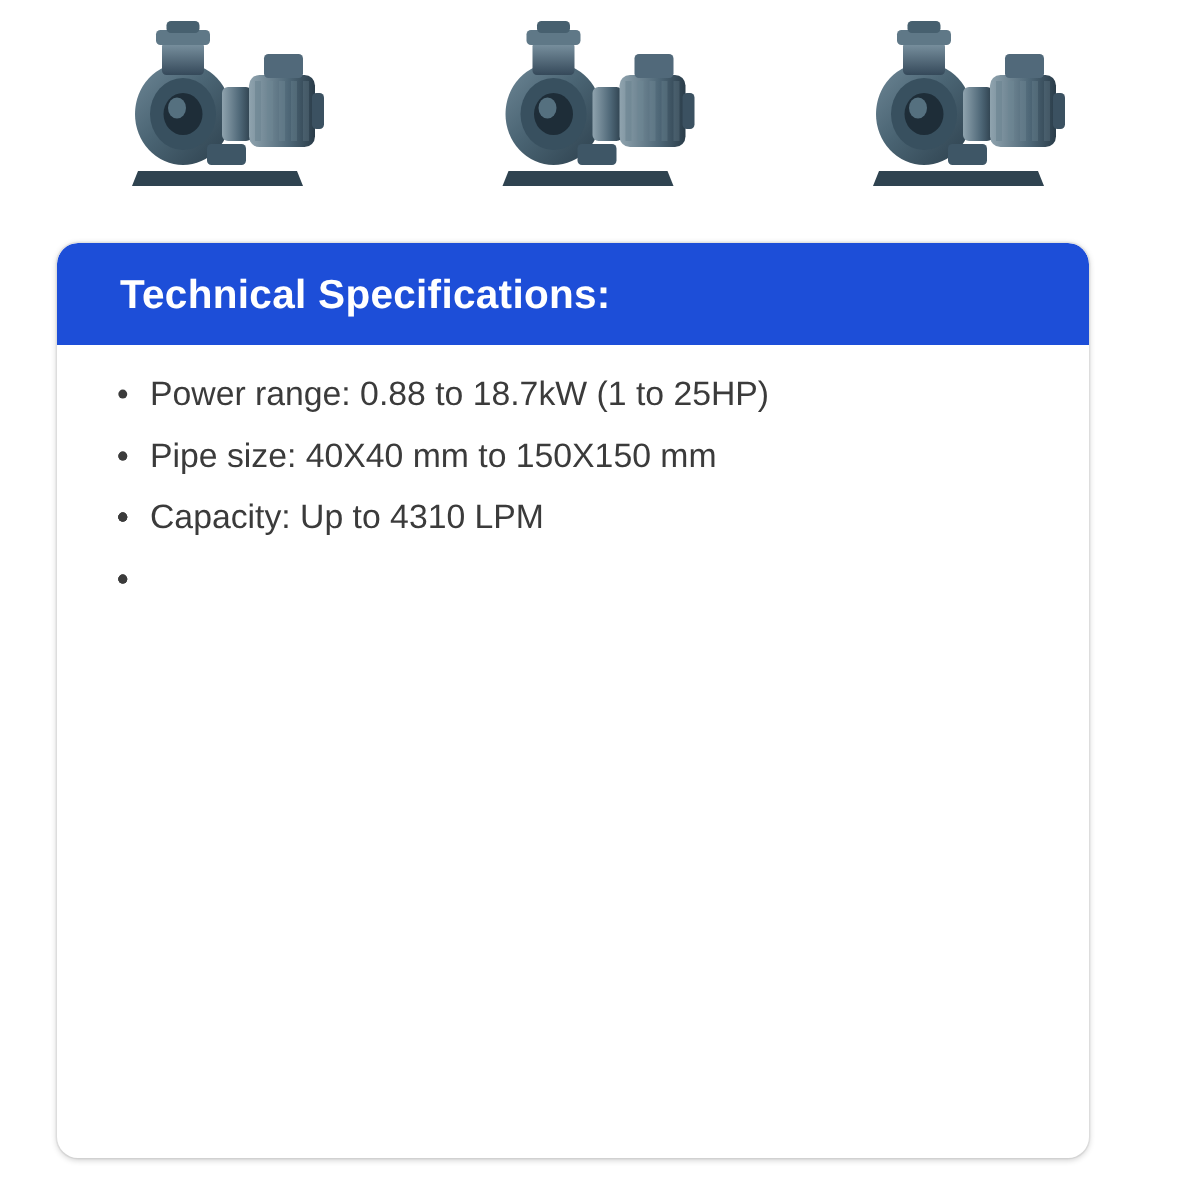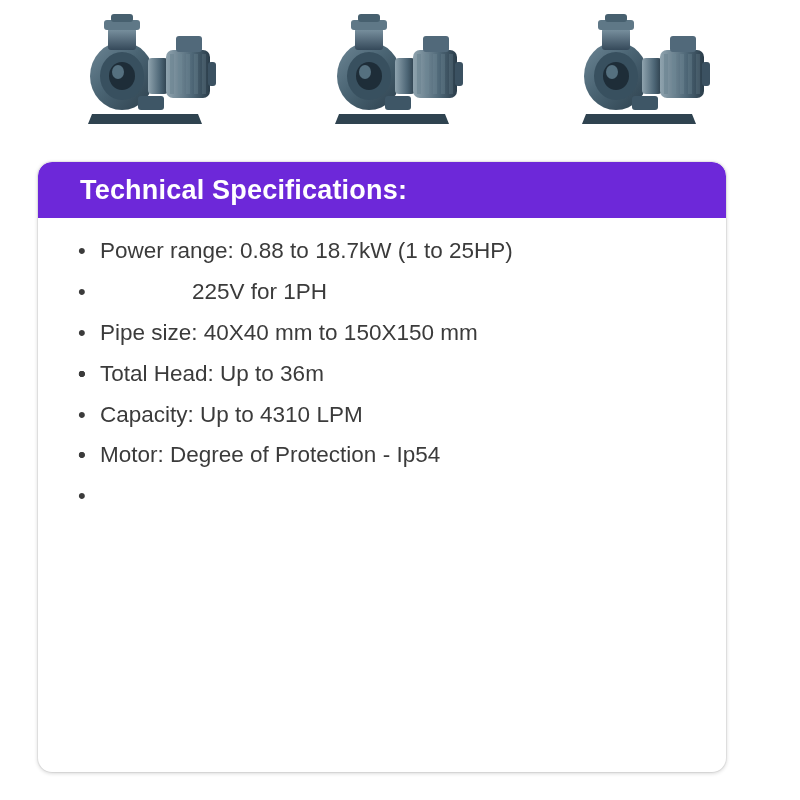--- a/index.html
+++ b/index.html
@@ -46,22 +46,22 @@
     top: 162px;
     width: 688px;
     height: 610px;
     background: #ffffff;
     border-radius: 14px;
     box-shadow: 0 1px 4px rgba(0,0,0,0.20), 0 0 0 1px rgba(0,0,0,0.05);
     overflow: hidden;
   }
 
   .spec-header {
-    height: 56px;
-    background: #6d28d9;
+    height: 68px;
+    background: #1d4ed8;
     border-top-left-radius: 14px;
     border-top-right-radius: 14px;
     display: flex;
     align-items: center;
     padding-left: 42px;
     box-sizing: border-box;
   }
 
   .spec-header-title {
     color: #ffffff;
@@ -242,53 +242,50 @@
     <div class="spec-body">
       <ul class="spec-list">
 
         <li>
           <span class="bullet">•</span>
           <span>Power range: 0.88 to 18.7kW (1 to 25HP)</span>
         </li>
 
         <li>
           <span class="bullet">•</span>
-          <span class="sub-line">225V for 1PH</span>
         </li>
 
         <li>
           <span class="bullet">•</span>
           <span>Pipe size: 40X40 mm to 150X150 mm</span>
         </li>
 
         <li>
           <span class="bullet">•</span>
         </li>
 
         <li>
           <span class="bullet">•</span>
         </li>
 
         <li>
           <span class="bullet">•</span>
-          <span>Total Head: Up to 36m</span>
         </li>
 
         <li>
           <span class="bullet">•</span>
           <span>Capacity: Up to 4310 LPM</span>
         </li>
 
         <li>
           <span class="bullet">•</span>
         </li>
 
         <li>
           <span class="bullet">•</span>
-          <span>Motor: Degree of Protection - Ip54</span>
         </li>
 
         <li>
           <span class="bullet">•</span>
         </li>
 
       </ul>
     </div>
   </div>
 

